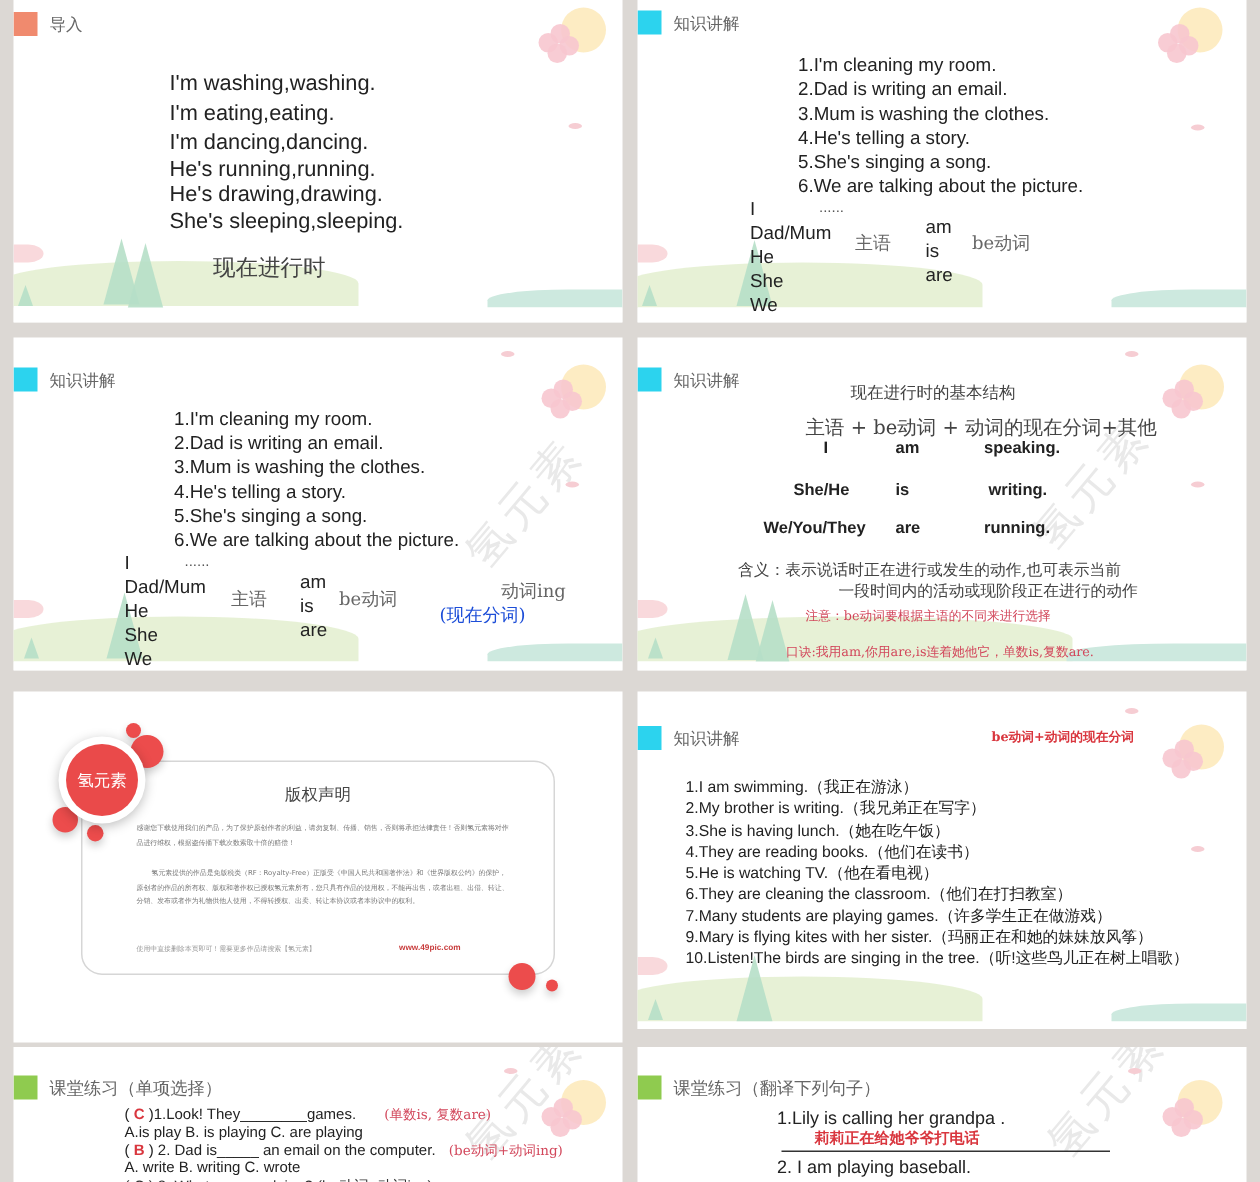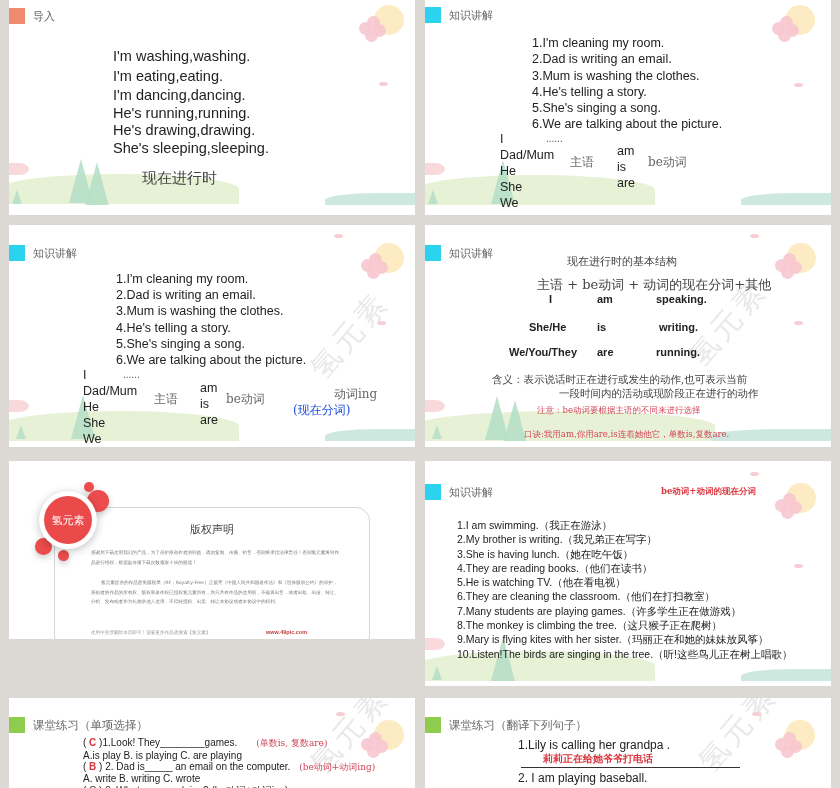--- a/index.html
+++ b/index.html
@@ -3,21 +3,21 @@
 <meta charset="utf-8">
 <style>
   * { margin:0; padding:0; box-sizing:border-box; }
   html, body { width:840px; height:788px; overflow:hidden; }
   body { background:#dcd8d4; font-family:"Liberation Sans", "DejaVu Sans", sans-serif; position:relative; }
   .slide { position:absolute; background:#ffffff; overflow:hidden; }
   .s1 { left:9px; top:0; width:406px; height:215px; }
   .s2 { left:425px; top:0; width:406px; height:215px; }
   .s3 { left:9px; top:225px; width:406px; height:222px; }
   .s4 { left:425px; top:225px; width:406px; height:222px; }
-  .s5 { left:9px; top:461px; width:406px; height:178px; }
+  .s5 { left:9px; top:461px; width:406px; height:234px; }
   .s6 { left:425px; top:461px; width:406px; height:225px; }
   .s7 { left:9px; top:698px; width:406px; height:90px; }
   .s8 { left:425px; top:698px; width:406px; height:90px; }
 
   .hdr { position:absolute; left:0; display:flex; align-items:center; }
   .hdr .sq { width:16px; height:16px; margin-right:8px; }
   .hdr .t { font-family:"DejaVu Serif", serif; font-size:11px; color:#666; }
 
   .deco-sun { position:absolute; width:30px; height:30px; border-radius:50%; background:#fde9b8; opacity:.85; }
   .deco-flower { position:absolute; width:30px; height:26px; }
@@ -263,21 +263,20 @@
   <div style="position:absolute;left:0;right:0;bottom:0;height:5px;background:#fff;"></div>
 
   <div class="lines" style="position:absolute;left:32px;top:57px;font-size:10.5px;line-height:14.3px;color:#222;font-family:'Liberation Sans', sans-serif;">
     <div>1.I am swimming.（我正在游泳）</div>
     <div>2.My brother is writing.（我兄弟正在写字）</div>
     <div>3.She is having lunch.（她在吃午饭）</div>
     <div>4.They are reading books.（他们在读书）</div>
     <div>5.He is watching TV.（他在看电视）</div>
     <div>6.They are  cleaning the classroom.（他们在打扫教室）</div>
     <div>7.Many students are playing games.（许多学生正在做游戏）</div>
-    <div>8.The monkey is climbing the tree.（这只猴子正在爬树）</div>
     <div>9.Mary is flying kites with her sister.（玛丽正在和她的妹妹放风筝）</div>
     <div>10.Listen!The birds are singing in the tree.（听!这些鸟儿正在树上唱歌）</div>
   </div>
 </div>
 
 <div class="slide s7">
   <div class="hdr" style="top:19px;">
     <div class="sq" style="background:#8fcb4f;"></div>
     <span class="t" style="font-size:11.5px;">课堂练习（单项选择）</span>
   </div>

